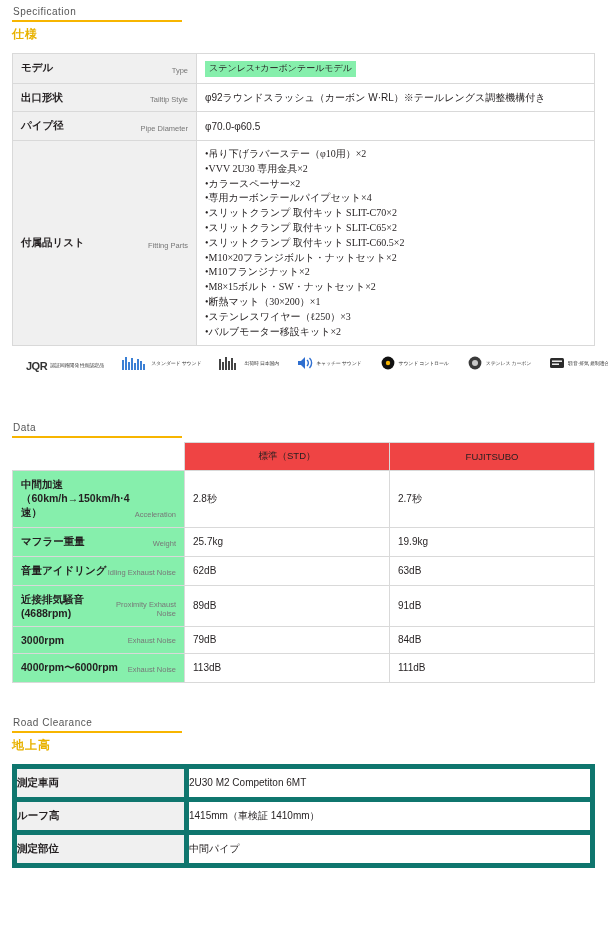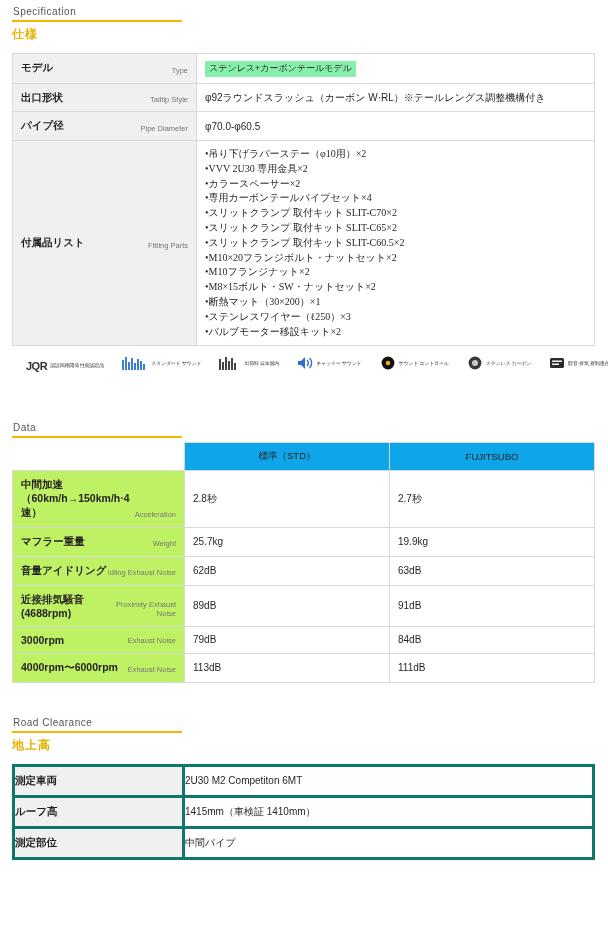--- a/index.html
+++ b/index.html
@@ -134,36 +134,36 @@
   }
   table.data td, table.data th {
     border: 1px solid #d9d9d9;
     padding: 7px 8px;
     font-size: 10px;
     vertical-align: middle;
     text-align: left;
     font-weight: normal;
   }
   table.data thead td {
-    background: #0ea5e9;
+    background: #ef4444;
     text-align: center;
     font-size: 9.5px;
   }
   table.data thead td.blank { background: #ffffff; border-left-color: #ffffff; border-top-color: #ffffff;}
-  .col-lbl { width: 167px; background: #bef264; margin-top: 40px; }
+  .col-lbl { width: 167px; background: #86efac; margin-top: 40px; }
   .col-std { width: 188px; }
   .col-fuji { width: 188px; }
   .row-tall td { height: 26px; }
   table.clr {
     border-collapse: collapse;
     width: 583px;
     table-layout: fixed;
   }
   table.clr td {
-    border: 3px solid #0f766e;
+    border: 5px solid #0f766e;
     padding: 7px 0;
     font-size: 10px;
   }
   table.clr td.lbl {
     width: 167px;
     background: #f0f0f0;
     font-weight: bold;
     font-size: 10.5px;
   }
   .top-pad { height: 6px; }

